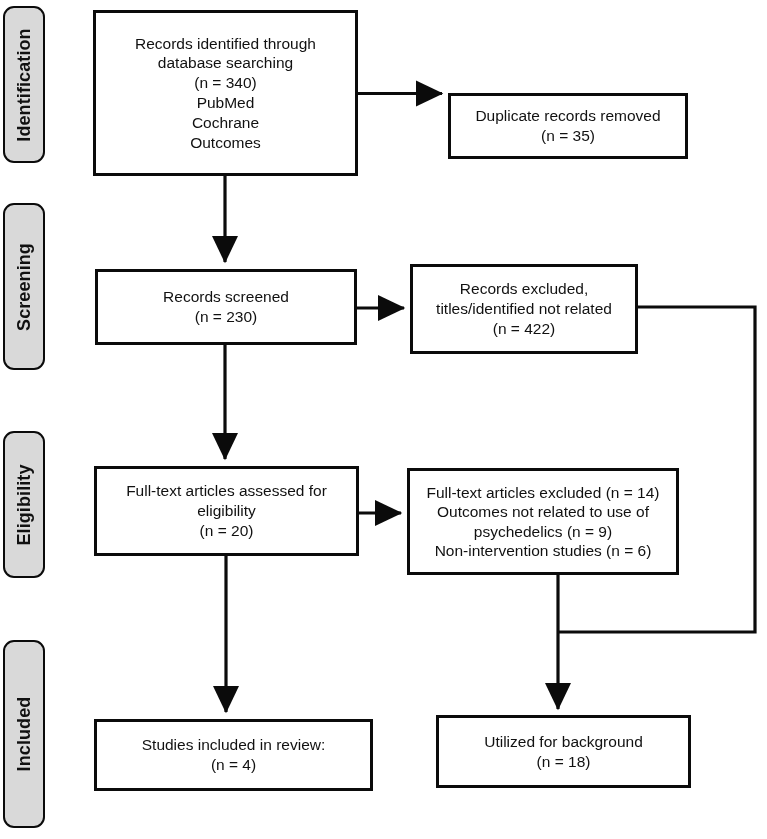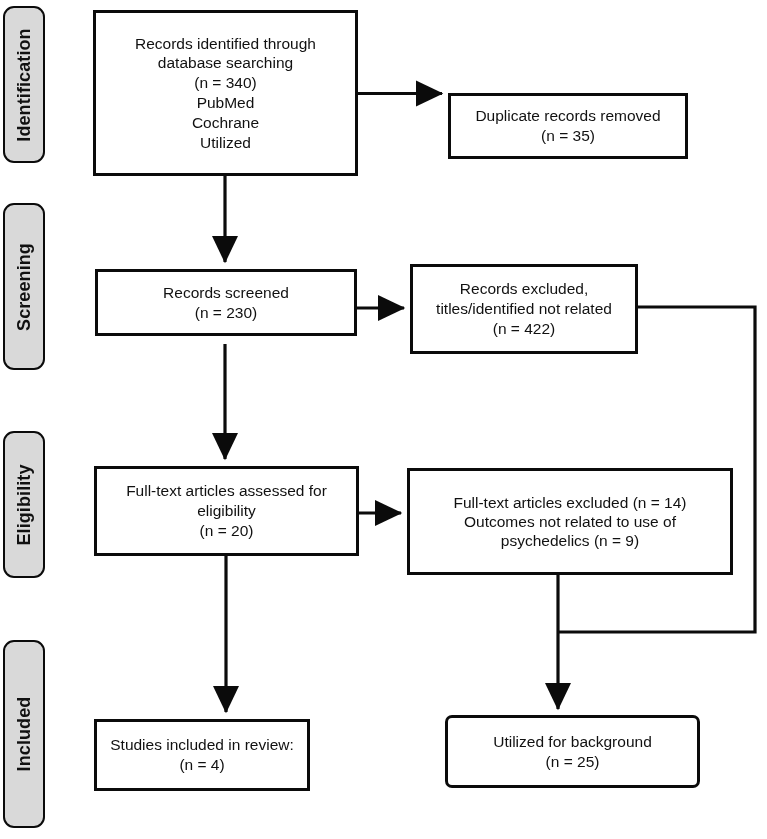--- a/index.html
+++ b/index.html
@@ -109,54 +109,55 @@
   <div class="pill" style="left:3px; top:640px; width:42px; height:188px;">
     <span class="pill-label">Included</span>
   </div>
 
   <div class="node" style="left:93px; top:10px; width:265px; height:166px;">
     <span class="line">Records identified through</span>
     <span class="line">database searching</span>
     <span class="line">(n = 340)</span>
     <span class="line">PubMed</span>
     <span class="line">Cochrane</span>
-    <span class="line">Utilized</span>
+    <span class="line">Outcomes</span>
   </div>
 
   <div class="node" style="left:448px; top:61px; width:240px; height:66px;margin-top:32px;">
     <span class="line">Duplicate records removed</span>
     <span class="line">(n = 35)</span>
   </div>
 
-  <div class="node" style="left:95px; top:269px; width:262px; height:67px;">
+  <div class="node" style="left:95px; top:269px; width:262px; height:76px;">
     <span class="line">Records screened</span>
     <span class="line">(n = 230)</span>
   </div>
 
   <div class="node" style="left:410px; top:264px; width:228px; height:90px;">
     <span class="line">Records excluded,</span>
     <span class="line">titles/identified not related</span>
     <span class="line">(n = 422)</span>
   </div>
 
   <div class="node" style="left:94px; top:466px; width:265px; height:90px;">
     <span class="line">Full-text articles assessed for</span>
     <span class="line">eligibility</span>
     <span class="line">(n = 20)</span>
   </div>
 
-  <div class="node tight" style="left:407px; top:468px; width:326px; height:107px;text-align:center;">
+  <div class="node tight" style="left:407px; top:468px; width:272px; height:107px;text-align:center;">
     <span class="line">Full-text articles excluded (n = 14)</span>
     <span class="line">Outcomes not related to use of</span>
     <span class="line">psychedelics (n = 9)</span>
+    <span class="line">Non-intervention studies (n = 6)</span>
   </div>
 
-  <div class="node" style="left:94px; top:719px; width:216px; height:72px;">
+  <div class="node" style="left:94px; top:719px; width:279px; height:72px;">
     <span class="line">Studies included in review:</span>
     <span class="line">(n = 4)</span>
   </div>
 
-  <div class="node" style="left:445px; top:715px; width:255px; height:73px;border-radius:7px;">
+  <div class="node" style="left:436px; top:715px; width:255px; height:73px;">
     <span class="line">Utilized for background</span>
-    <span class="line">(n = 25)</span>
+    <span class="line">(n = 18)</span>
   </div>
 
 </div>
 
 </body></html>

